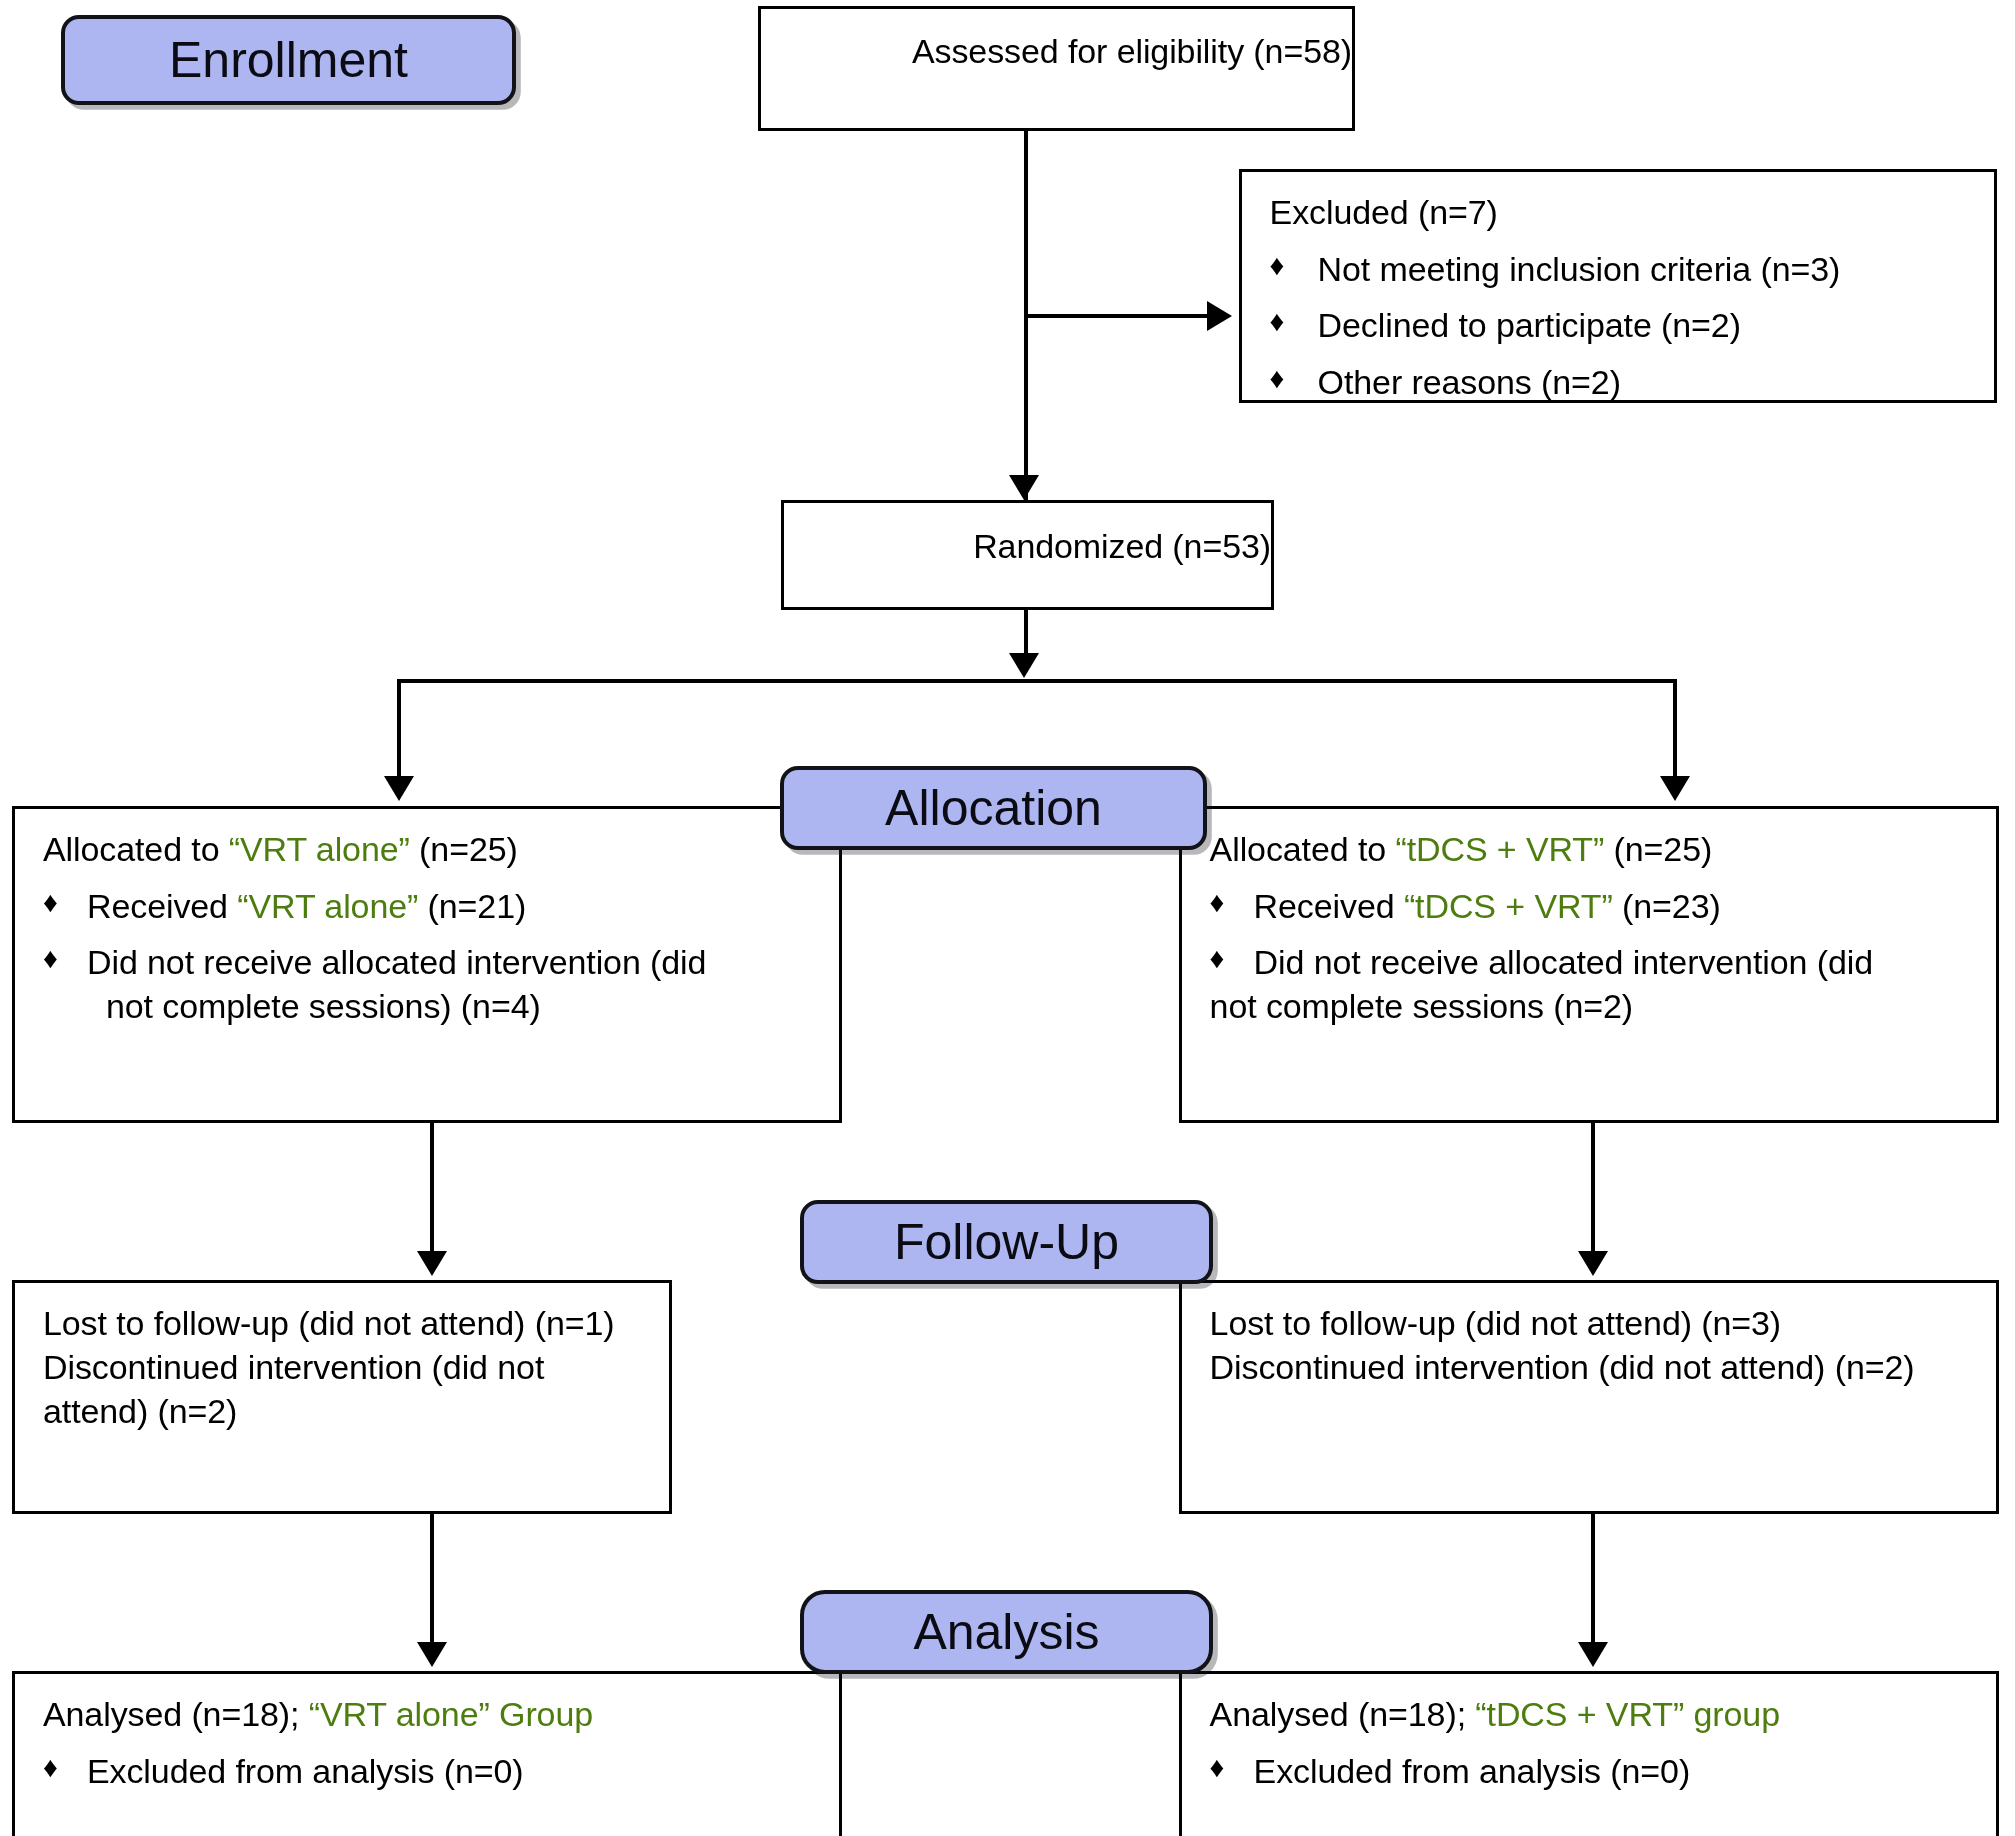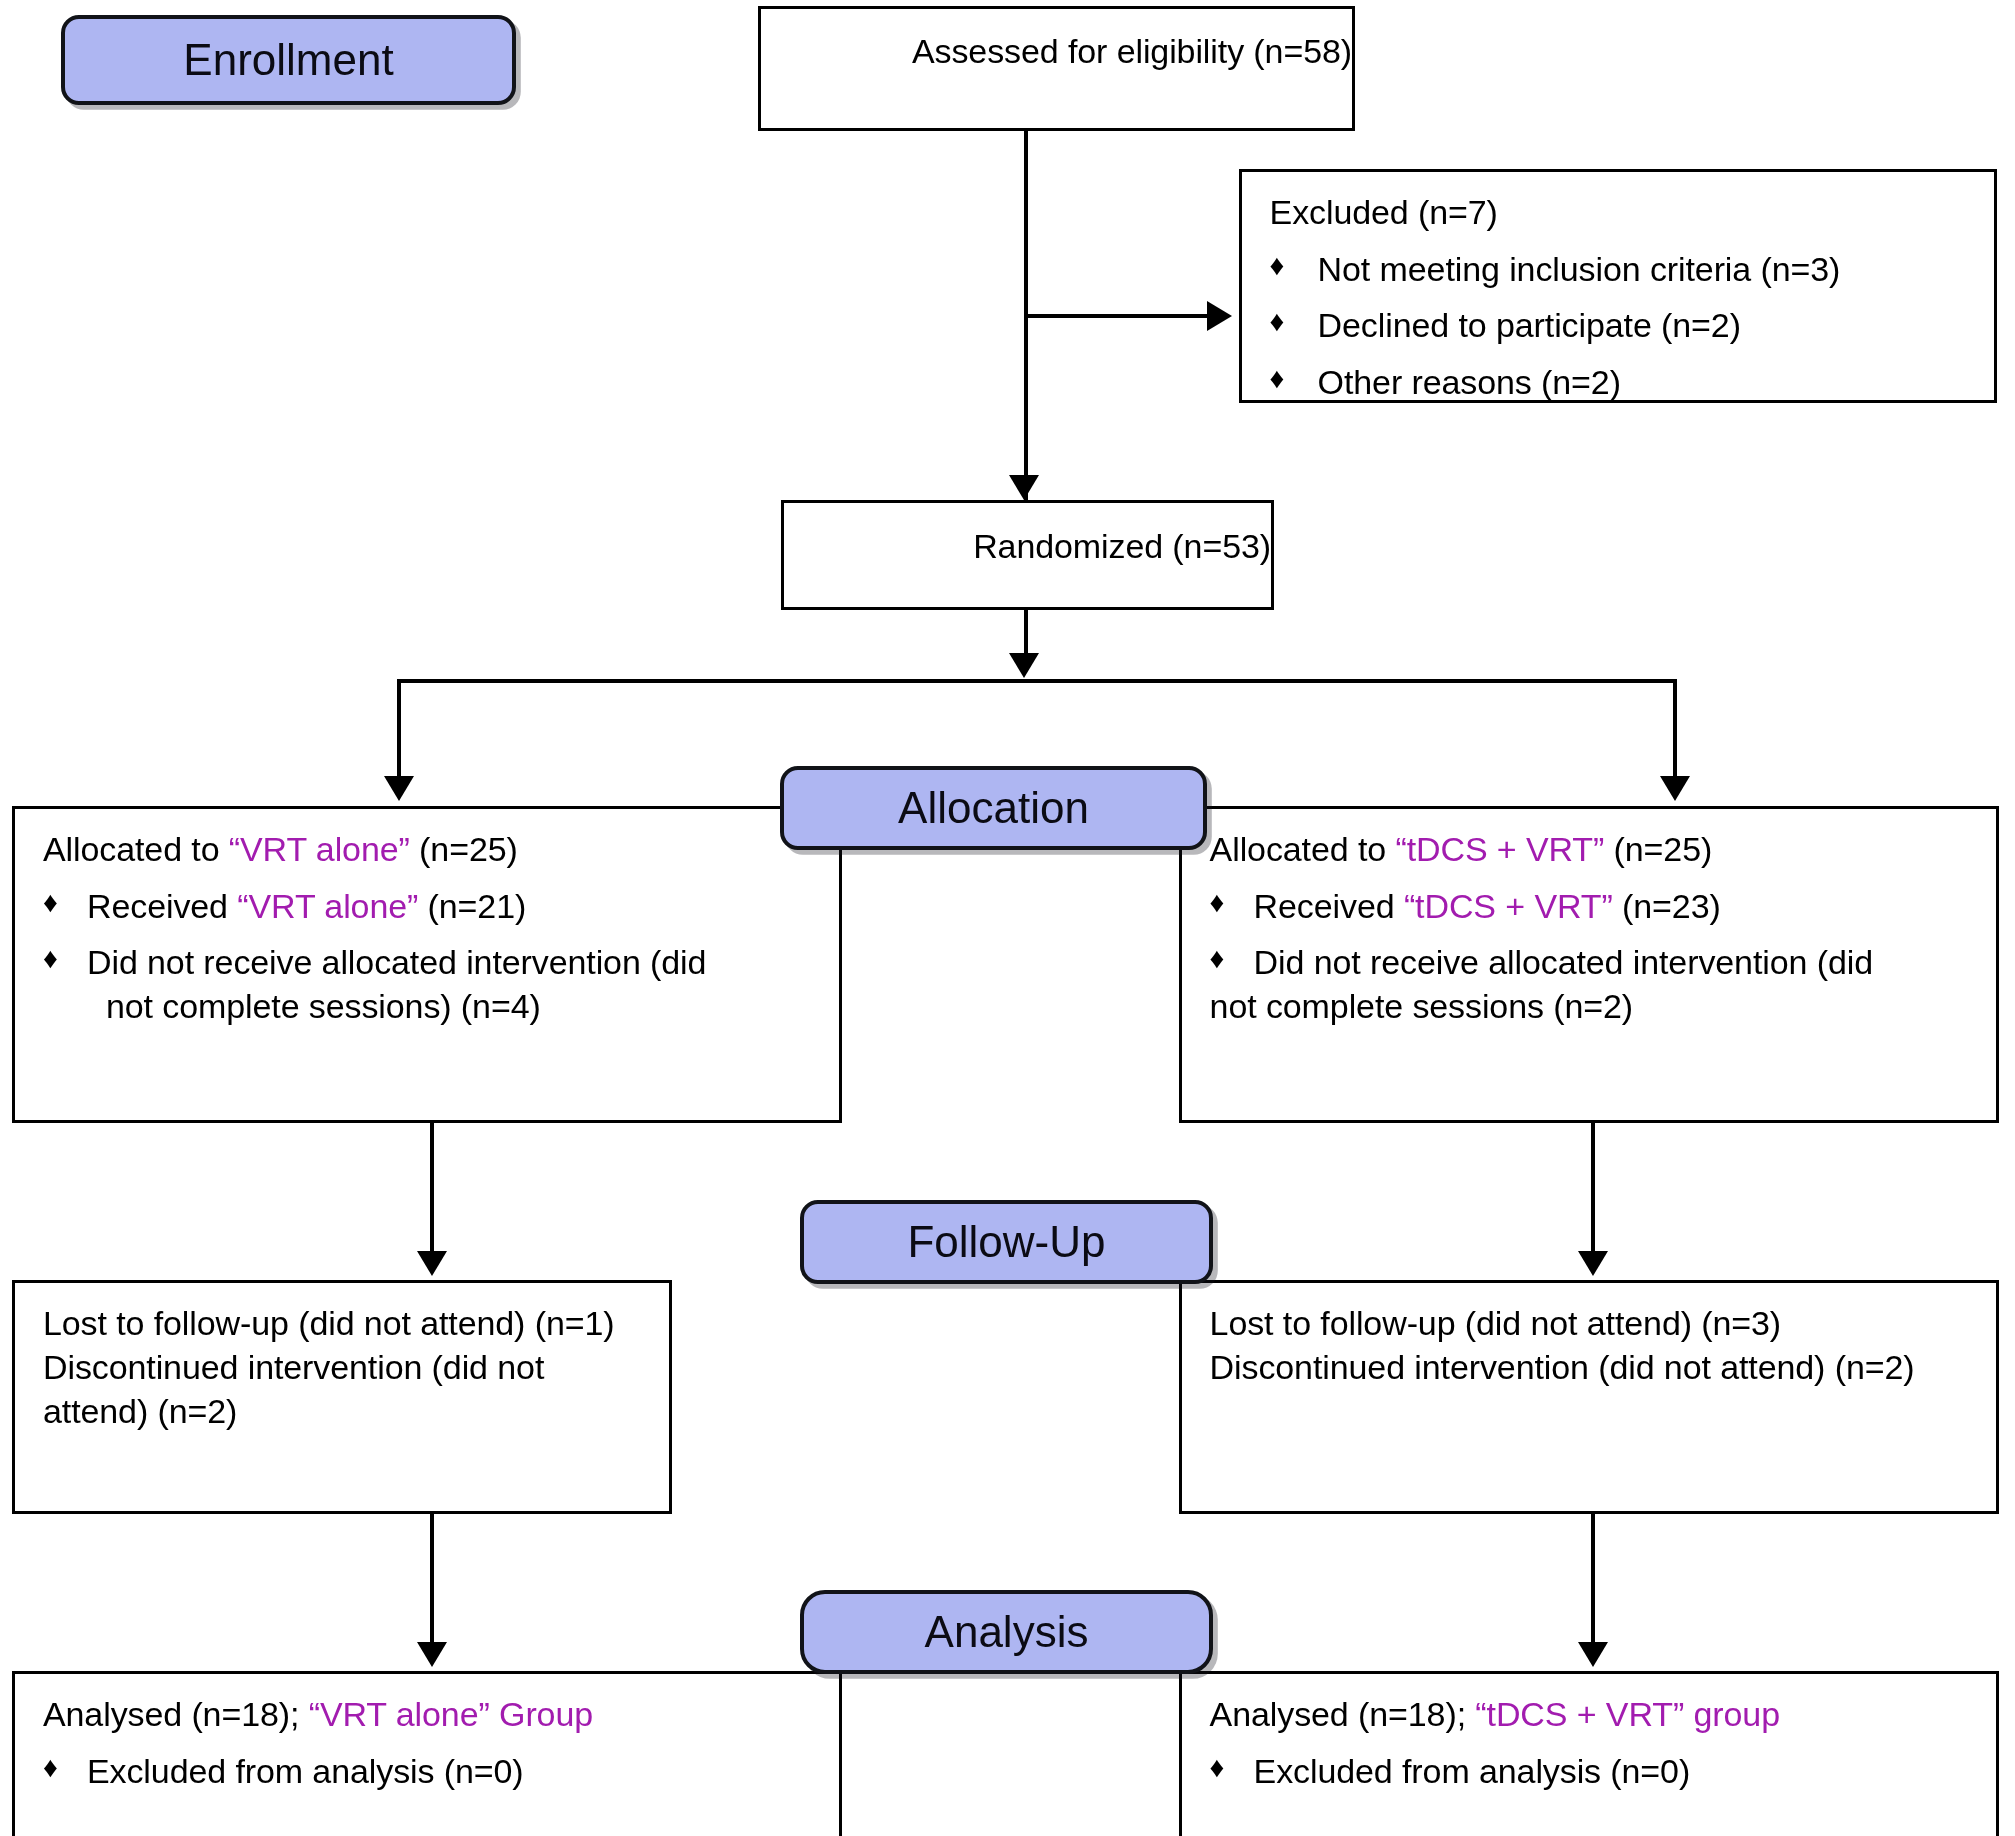--- a/index.html
+++ b/index.html
@@ -18,21 +18,21 @@
     left:27.6px; right:20.7px; top:18px;
     font-size:34px;
     line-height:1.30;
     letter-spacing:-0.1px;
     white-space:normal;
   }
   .box-txt.center{
     left:0; right:0; top:20.7px;
     text-align:right;
   }
-  .red{color:#a21caf;}
+  .red{color:#4d7c0f;}
 
   
   .bul{
     position:relative;
     display:block;
     margin-top:12.4px;
   }
   .bul .dia{
     position:absolute;
     left:0; top:0;
@@ -53,21 +53,21 @@
   .badge{
     position:absolute;
     box-sizing:border-box;
     background:#aeb6f2;
     border:4.1px solid #111318;
     border-radius:18px;
     box-shadow:4.8px 4.8px 0 rgba(20,20,30,.30);
     display:flex;
     align-items:center;
     justify-content:center;
-    font-size:44px;
+    font-size:50px;
     color:#0b0b14;
     z-index:40;
   }
 
   
   .vline{position:absolute;background:#000;width:4.1px;z-index:5;}
   .hline{position:absolute;background:#000;height:4.1px;z-index:5;}
   .arrow-down{
     position:absolute;
     width:0;height:0;

